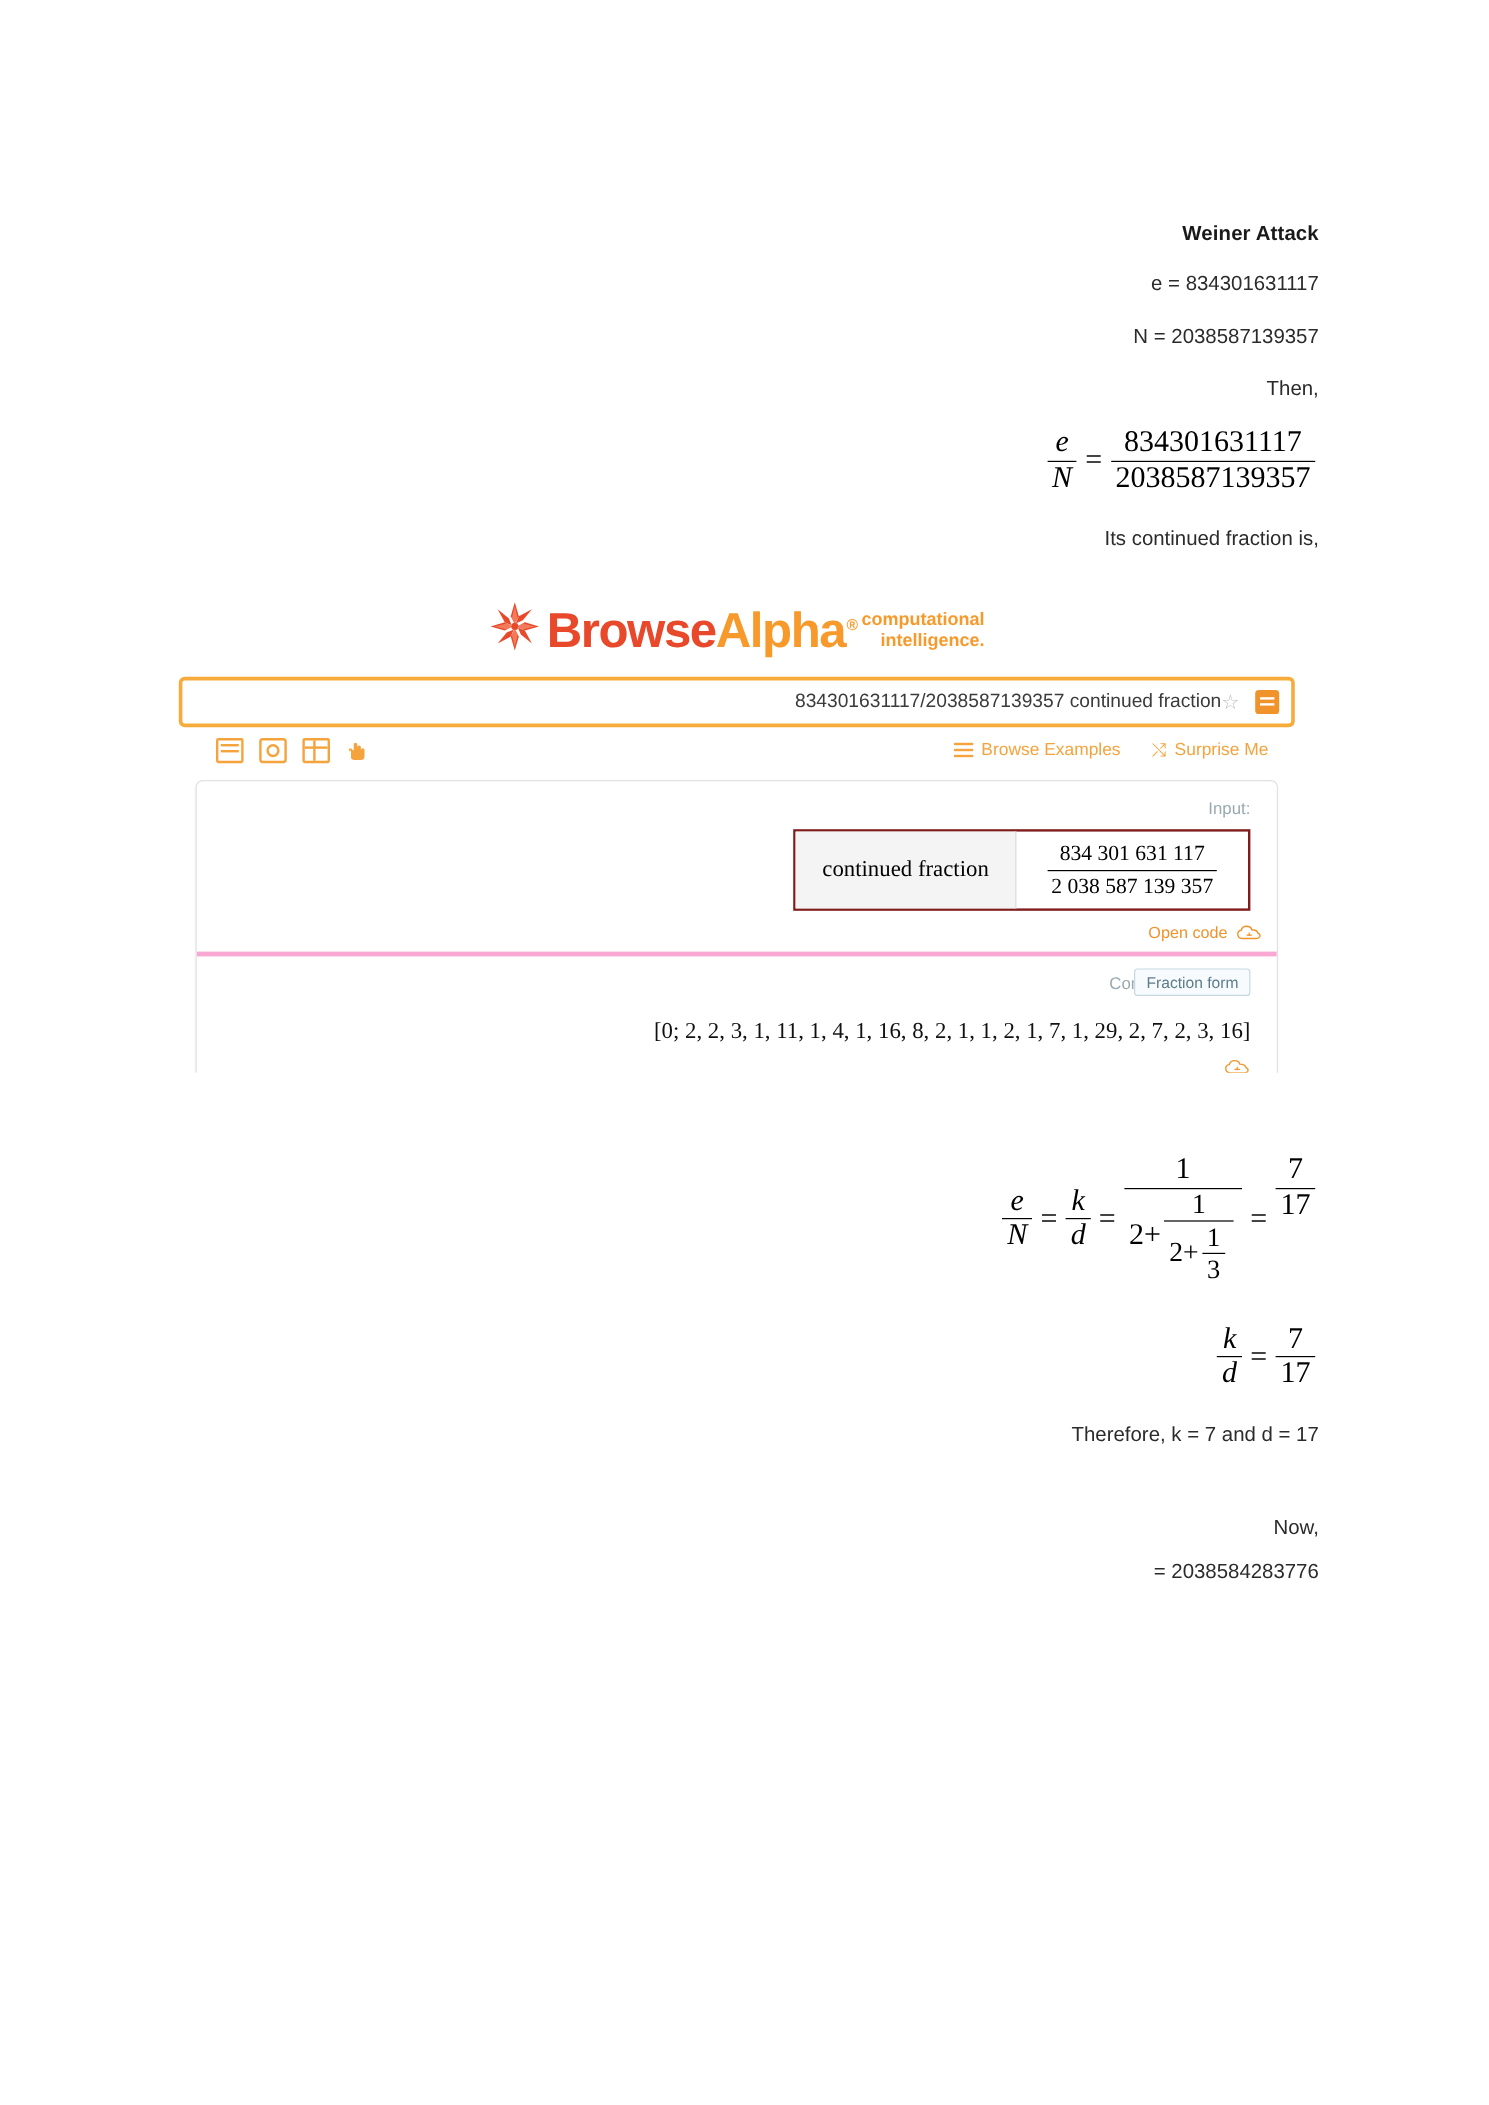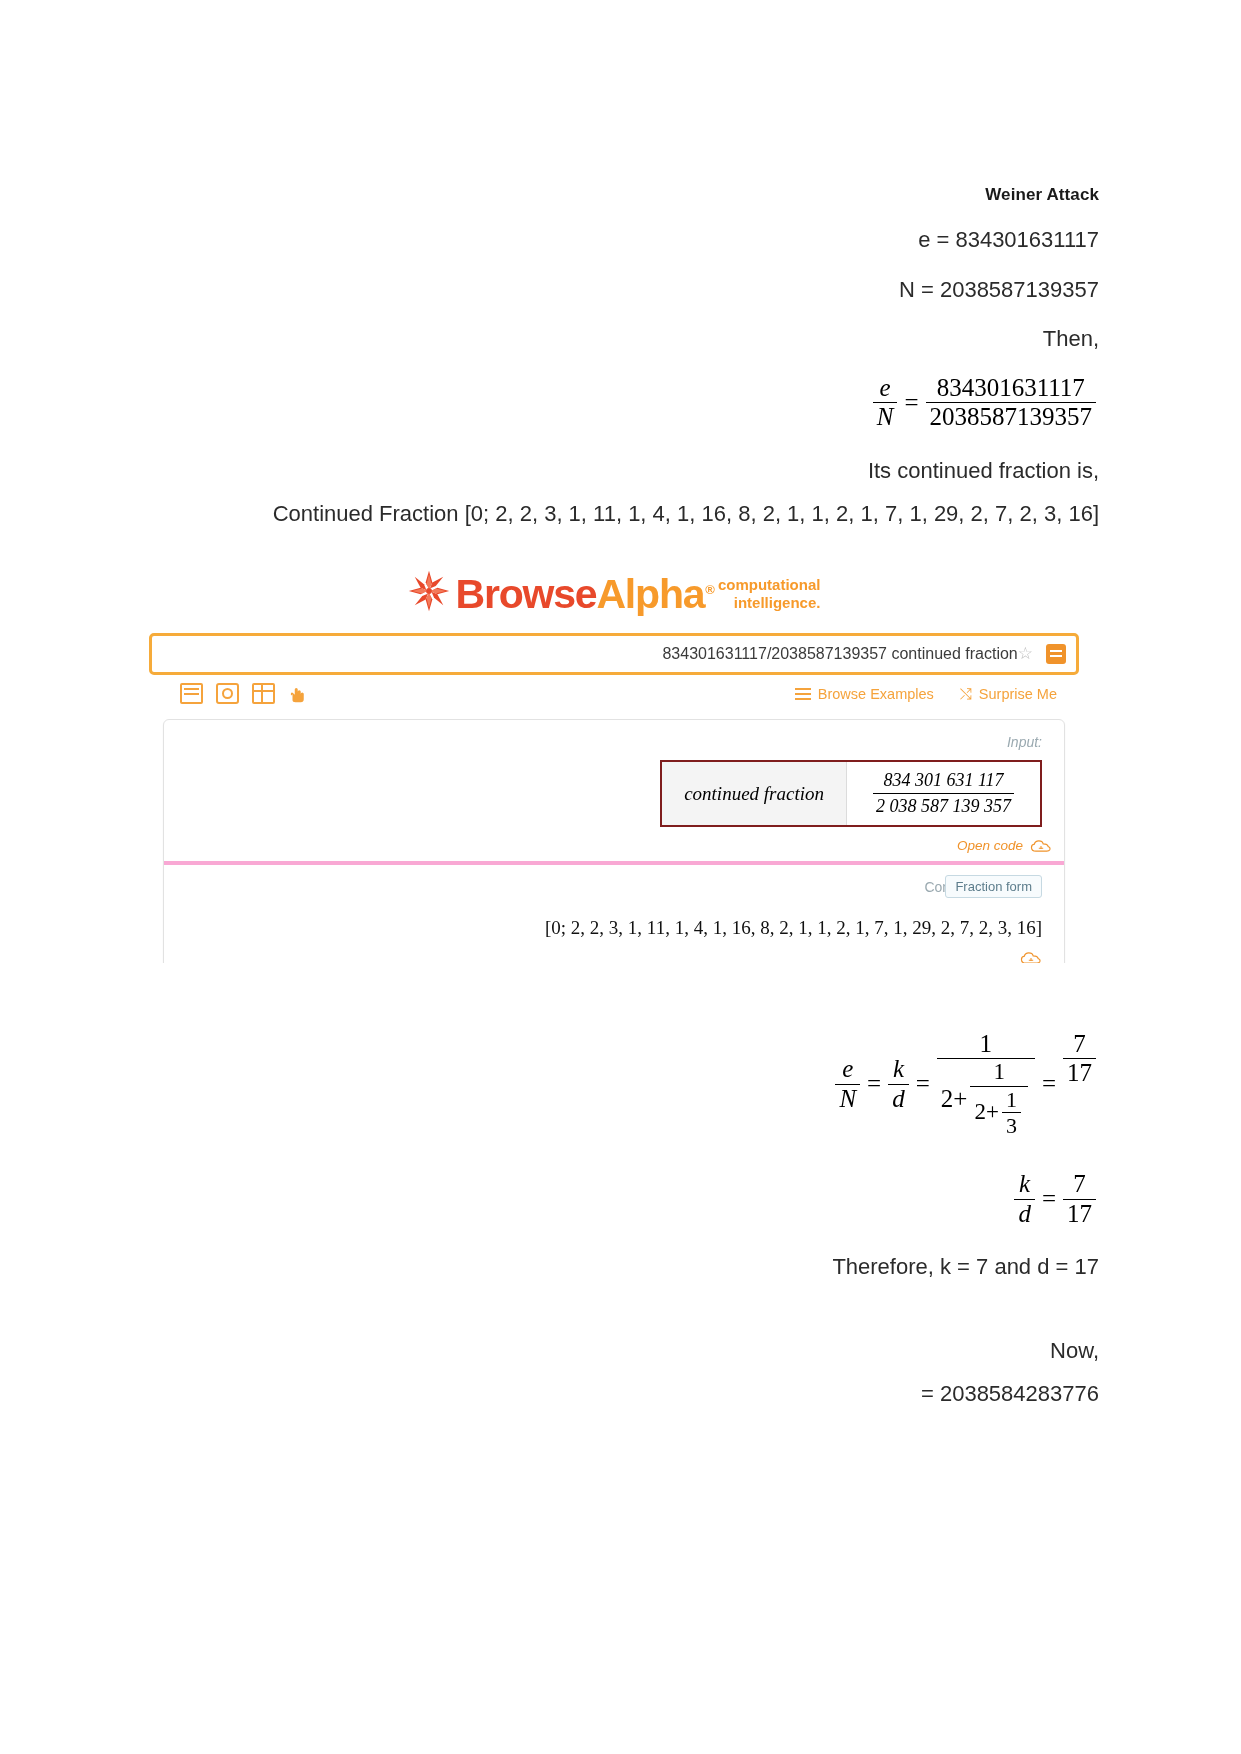--- a/index.html
+++ b/index.html
@@ -33,21 +33,21 @@
   
   .heading {
     font-size: 17px;
     font-weight: bold;
     color: #1a1a1a;
     letter-spacing: .1px;
     margin: 0 0 21px 0;
     line-height: 1.2;
   }
   .para {
-    font-size: 22px;
+    font-size: 17px;
     color: #2b2b2b;
     margin: 16px 0 22px 0;
     line-height: 1.25;
   }
   .para.indent { padding-left: 4px; }
   .para.tight { margin-bottom: 8px; }
 
   
   .math {
     font-family: "Liberation Serif", serif;
@@ -329,21 +329,20 @@
         </span>
         <span class="eq">=</span>
         <span class="frac">
           <span class="num">834301631117</span>
           <span class="den">2038587139357</span>
         </span>
       </span>
     </div>
 
     <div class="para tight">Its continued fraction is,</div>
-    <div class="para" style="margin-bottom:6px;">Continued Fraction [0; 2, 2, 3, 1, 11, 1, 4, 1, 16, 8, 2, 1, 1, 2, 1, 7, 1, 29, 2, 7, 2, 3, 16]</div>
 
     <div class="wolfram">
 
       <div class="wa-logo-row">
         <svg class="wa-burst" viewBox="0 0 100 100">
           <g fill="#e8492b">
             <polygon points="50,2 58,30 50,44 42,30"></polygon>
             <polygon points="98,50 70,58 56,50 70,42"></polygon>
             <polygon points="50,98 42,70 50,56 58,70"></polygon>
             <polygon points="2,50 30,42 44,50 30,58"></polygon>
@@ -394,21 +393,21 @@
           <span class="wa-link">
             <span class="wa-shuffle">⤭</span>
             <span>Surprise Me</span>
           </span>
         </div>
       </div>
 
       <div class="wa-clip">
         <div class="wa-card">
 
-          <div class="wa-pod" style="padding-bottom:34px;font-style:italic;">
+          <div class="wa-pod" style="padding-bottom:34px;">
             <div class="wa-pod-title">Input:</div>
             <div class="wa-input-table">
               <div class="wa-cell-l">continued fraction</div>
               <div class="wa-cell-r">
                 <span class="wa-frac">
                   <span class="n">834 301 631 117</span>
                   <span class="d">2 038 587 139 357</span>
                 </span>
               </div>
             </div>

